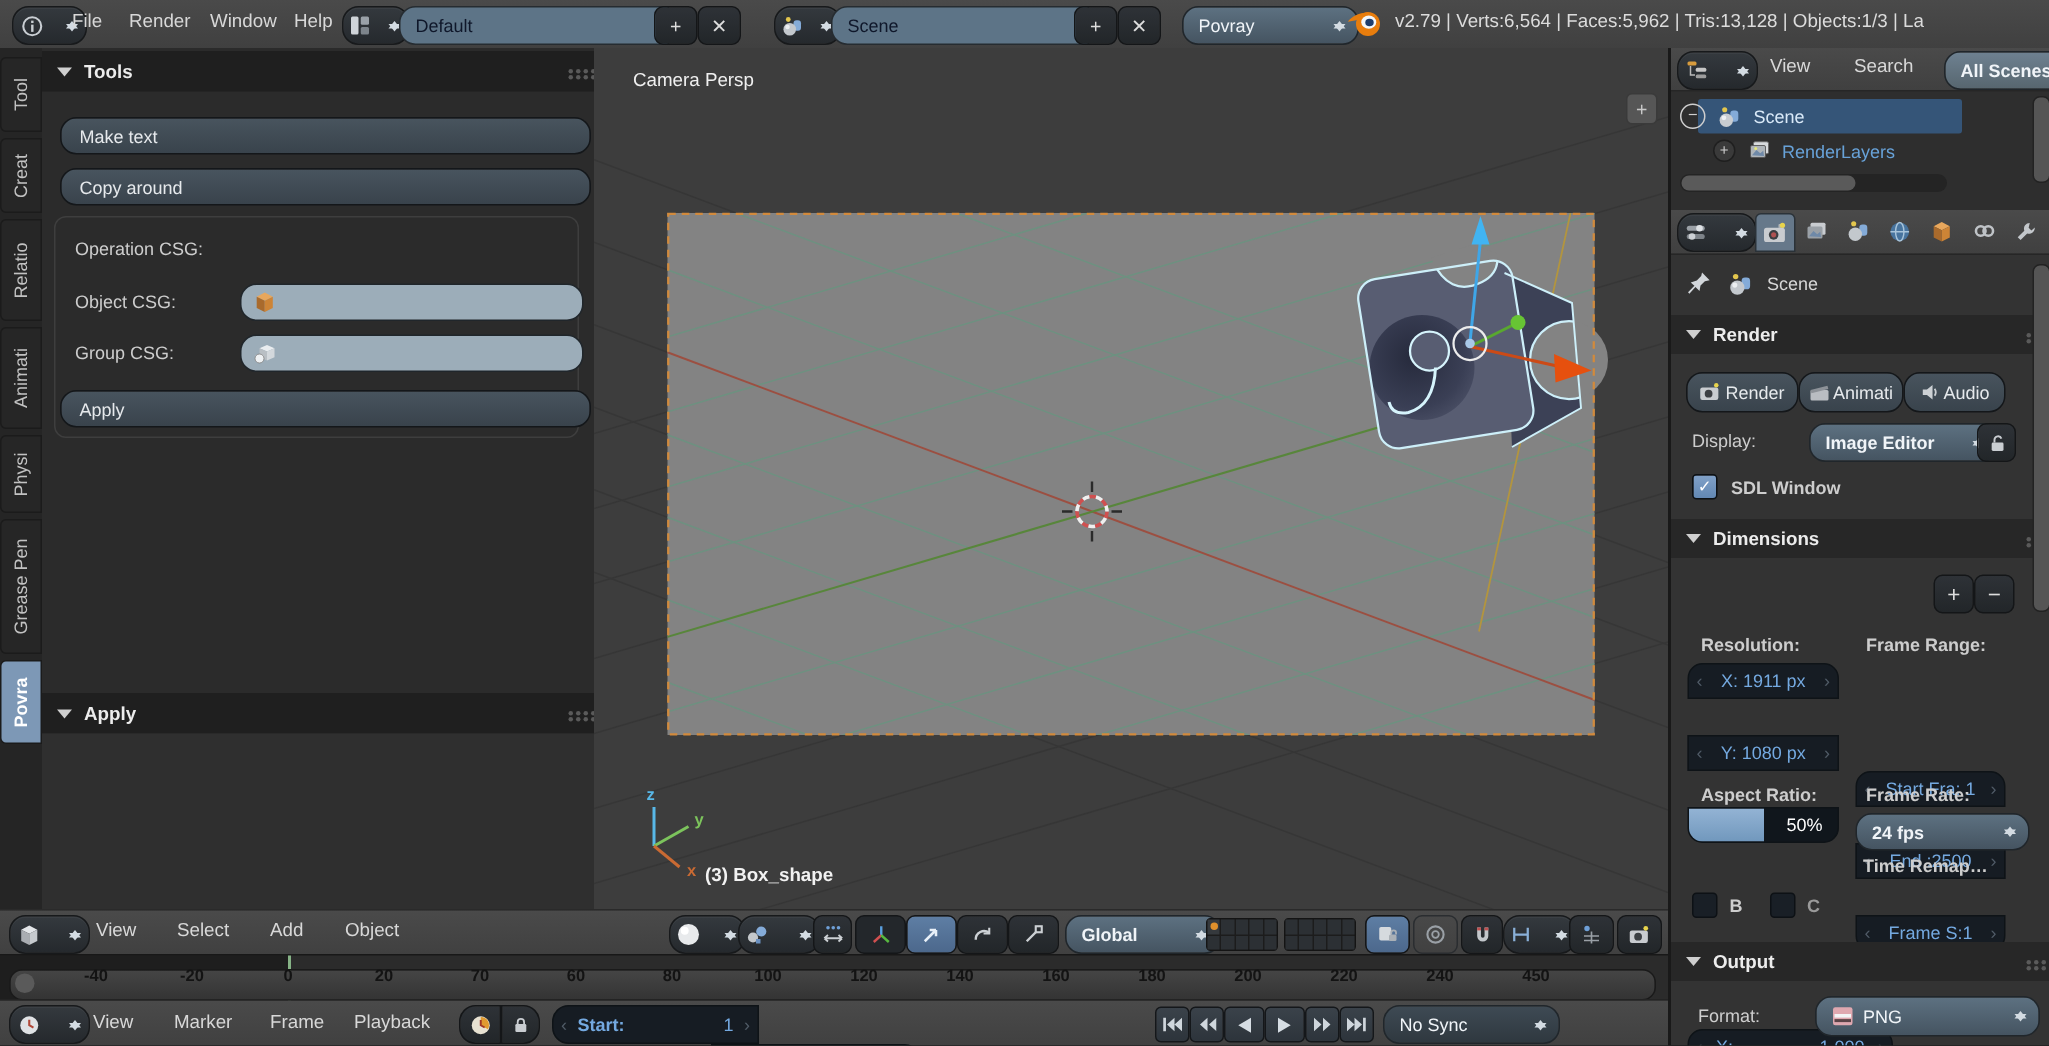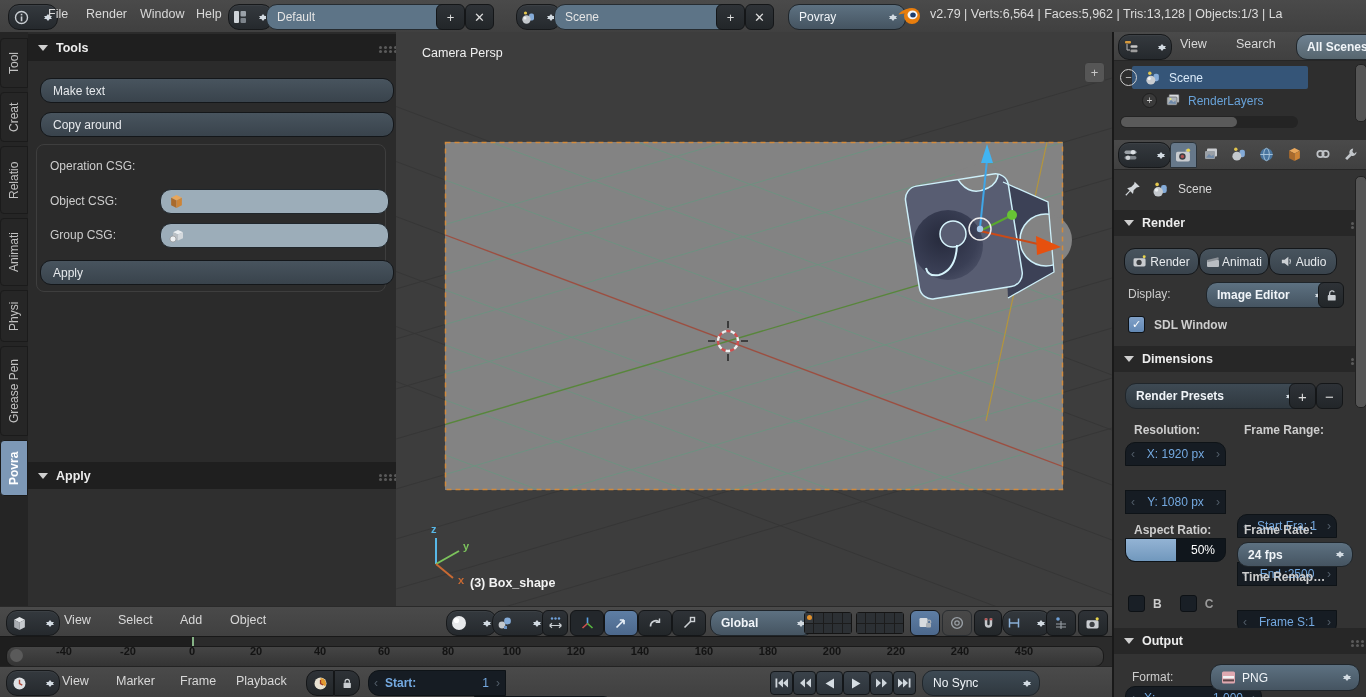--- a/index.html
+++ b/index.html
@@ -16,21 +16,21 @@
   .dd{display:flex;align-items:center;border-radius:11px;background:linear-gradient(#5d7181,#455461);
       border:1px solid #20262b;color:#f0f4f8;padding:0 6px 0 10px}
   .btn{display:flex;align-items:center;border-radius:11px;background:linear-gradient(#48545e,#39434c);
        border:1px solid #14171a;color:#e6e9ec;justify-content:center}
   .btn.left{justify-content:flex-start;padding-left:12px}
   .num{position:relative;display:flex;align-items:center;justify-content:center;border-radius:10px;
        background:#161c23;border:1px solid #0e1317;color:#74a9e0;font-size:12px}
   .num::before{content:"‹";position:absolute;left:5px;color:rgba(190,210,230,.35);font-size:12px}
   .num::after{content:"›";position:absolute;right:5px;color:rgba(190,210,230,.35);font-size:12px}
   .field{display:flex;align-items:center;border-radius:11px 0 0 11px;background:#5d7487;
-         border:1px solid #262c31;color:#e5e5e5;padding-left:10px}
+         border:1px solid #262c31;color:#0f172a;padding-left:10px}
   .sq{display:flex;align-items:center;justify-content:center;background:linear-gradient(#2e3237,#222629);
       border:1px solid #141618;color:#ddd;border-radius:6px;font-size:13px}
   .ud{position:relative;width:11px;height:15px;margin-left:auto;flex:0 0 11px}
   .ud::before{content:"";position:absolute;left:1px;top:0;border:4px solid transparent;border-bottom:5px solid #d3dbe2}
   .ud::after{content:"";position:absolute;left:1px;bottom:0;border:4px solid transparent;border-top:5px solid #d3dbe2}
   .tri{width:0;height:0;border-left:5px solid transparent;border-right:5px solid transparent;
        border-top:6px solid #cfcfcf;margin:0 8px 0 10px;flex:0 0 auto}
   .grip{width:3px;height:3px;background:#5a5a5a;border-radius:50%;margin-left:auto;margin-right:14px;
         box-shadow:5px 0 #5a5a5a,10px 0 #5a5a5a,15px 0 #5a5a5a,0 4px #5a5a5a,5px 4px #5a5a5a,10px 4px #5a5a5a,15px 4px #5a5a5a}
   .phead{display:flex;align-items:center;background:#1f1f1f;color:#ececec;font-weight:bold;font-size:12.5px}
@@ -453,30 +453,26 @@
     <div class="abs flex" style="left:14px;top:176px">
       <span class="cb on">✓</span>
       <span class="lab" style="margin-left:9px;font-weight:bold">SDL Window</span>
     </div>
 
     <div class="abs phead" style="left:0;top:206px;width:254px;height:26px;background:#272727">
       <span class="tri"></span>
       <span>Dimensions</span>
       <span class="grip"></span>
     </div>
-    <div class="abs dd" style="left:11px;top:243px;width:160px;height:24px;background:linear-gradient(#3e4a54,#2f383f)">
-      <span style="font-weight:bold">Render Presets</span>
-        <span class="ud"></span>
-    </div>
     <div class="abs sq" style="left:175px;top:243px;width:25px;height:24px;font-size:15px">+</div>
     <div class="abs sq" style="left:202px;top:243px;width:25px;height:24px;font-size:15px">−</div>
 
     <div class="abs lab" style="left:20px;top:283px;font-weight:bold">Resolution:</div>
     <div class="abs lab" style="left:130px;top:283px;font-weight:bold">Frame Range:</div>
-    <div class="abs num" style="left:11px;top:302px;width:99px;height:22px;border-radius:10px 10px 0 0">X: 1920 px</div>
+    <div class="abs num" style="left:11px;top:302px;width:99px;height:22px;border-radius:10px 10px 0 0">X: 1911 px</div>
     <div class="abs num" style="left:11px;top:326px;width:99px;height:22px;border-radius:0">Y: 1080 px</div>
     <div class="abs slider" style="left:11px;top:350px;width:99px;height:22px;border-radius:0 0 10px 10px">
       <div class="fill" style="width:50%"></div>
       <div class="lbl">50%</div>
     </div>
     <div class="abs num" style="left:123px;top:302px;width:98px;height:22px;border-radius:10px 10px 0 0">Start Fra: 1</div>
     <div class="abs num" style="left:123px;top:326px;width:98px;height:22px;border-radius:0">End :2500</div>
     <div class="abs num" style="left:123px;top:350px;width:98px;height:22px;border-radius:0 0 10px 10px">Frame S:1</div>
 
     <div class="abs lab" style="left:20px;top:383px;font-weight:bold">Aspect Ratio:</div>
@@ -658,21 +654,21 @@
   <div class="abs" style="left:0;top:636px;width:1112px;height:30px;background:#2b2b2b;border-top:1px solid #181818">
     <div class="abs" style="left:0;top:0;width:192px;height:30px;background:rgba(15,15,15,.45)"></div>
     <div class="abs" style="left:192px;top:0;width:2px;height:30px;background:#86b386"></div>
     <div class="abs" style="left:6px;top:9px;width:1096px;height:19px;border-radius:9px;background:linear-gradient(#454545,#343434);border:1px solid #1a1a1a">
       <div class="abs" style="left:3px;top:2px;width:13px;height:13px;border-radius:50%;background:#5a5a5a"></div>
     </div>
     <div class="rulnum" style="left:44px">-40</div>
     <div class="rulnum" style="left:108px">-20</div>
     <div class="rulnum" style="left:172px">0</div>
     <div class="rulnum" style="left:236px">20</div>
-    <div class="rulnum" style="left:300px">40</div>
+    <div class="rulnum" style="left:300px">70</div>
     <div class="rulnum" style="left:364px">60</div>
     <div class="rulnum" style="left:428px">80</div>
     <div class="rulnum" style="left:492px">100</div>
     <div class="rulnum" style="left:556px">120</div>
     <div class="rulnum" style="left:620px">140</div>
     <div class="rulnum" style="left:684px">160</div>
     <div class="rulnum" style="left:748px">180</div>
     <div class="rulnum" style="left:812px">200</div>
     <div class="rulnum" style="left:876px">220</div>
     <div class="rulnum" style="left:940px">240</div>

